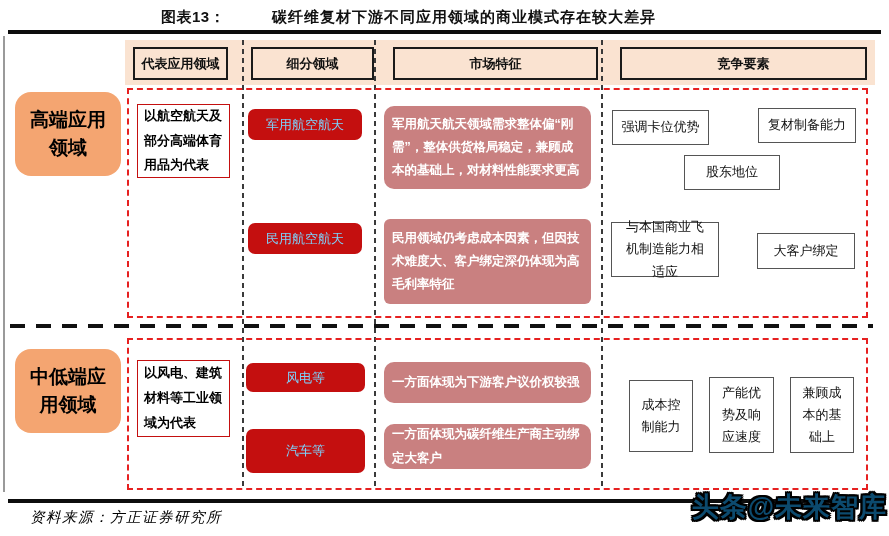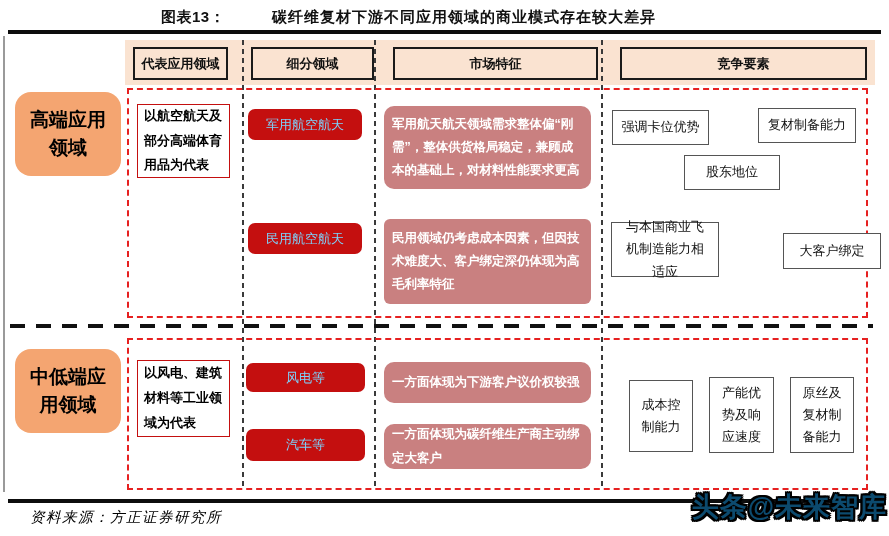--- a/index.html
+++ b/index.html
@@ -54,42 +54,42 @@
   .rb2{top:360px;height:77px;}
   
   .seg-box{
     position:absolute;background:#c40f0f;color:#7dd3fc;border-radius:7px;
     display:flex;align-items:center;justify-content:center;
     font-size:13px;font-weight:normal;z-index:5;
   }
   .sg1{left:248px;top:109px;width:114px;height:31px;}
   .sg2{left:248px;top:223px;width:114px;height:31px;}
   .sg3{left:246px;top:363px;width:119px;height:29px;}
-  .sg4{left:246px;top:429px;width:119px;height:32px;}
+  .sg4{left:246px;top:429px;width:119px;height:44px;}
   
   .feat-box{
     position:absolute;left:384px;width:207px;background:#c98080;color:#fff;border-radius:10px;
     display:flex;align-items:center;
     font-size:12.5px;font-weight:bold;line-height:1.85;padding:4px 8px;box-sizing:border-box;z-index:5;
   }
   .fb1{top:106px;height:83px;}
   .fb2{top:219px;height:85px;border-radius:6px;}
   .fb3{top:362px;height:41px;}
   .fb4{top:424px;height:45px;}
   
   .factor-box{
     position:absolute;background:#fff;border:1.5px solid #555;border-radius:0;
     display:flex;align-items:center;justify-content:center;text-align:center;
     font-size:13px;color:#111;line-height:1.7;box-sizing:border-box;z-index:5;padding:0 8px;
   }
   .k1{left:612px;top:110px;width:97px;height:35px;}
   .k2{left:758px;top:108px;width:98px;height:35px;}
   .k3{left:684px;top:155px;width:96px;height:35px;}
   .k4{left:611px;top:222px;width:108px;height:55px;}
-  .k5{left:783px;top:233px;width:98px;height:36px;}
+  .k5{left:757px;top:233px;width:98px;height:36px;}
   .m1{left:629px;top:380px;width:64px;height:72px;padding:0 9px;}
   .m2{left:709px;top:377px;width:65px;height:76px;padding:8px 9px;}
   .m3{left:790px;top:377px;width:64px;height:76px;padding:0 9px;}
   
   .source{
     position:absolute;left:30px;top:508px;
     font-family:"Liberation Serif","DejaVu Serif",serif;font-style:italic;
     font-size:14.5px;letter-spacing:1.5px;color:#000;
   }
   .watermark{
@@ -138,19 +138,19 @@
   <div class="factor-box k5">大客户绑定</div>
 
   <div class="area-label al2">中低端应用领域</div>
   <div class="rep-box rb2">以风电、建筑材料等工业领域为代表</div>
   <div class="seg-box sg3">风电等</div>
   <div class="seg-box sg4">汽车等</div>
   <div class="feat-box fb3">一方面体现为下游客户议价权较强</div>
   <div class="feat-box fb4">一方面体现为碳纤维生产商主动绑定大客户</div>
   <div class="factor-box m1">成本控制能力</div>
   <div class="factor-box m2">产能优势及响应速度</div>
-  <div class="factor-box m3">原丝及复材制备能力</div>
+  <div class="factor-box m3">兼顾成本的基础上</div>
 
   <div class="rule bottom-rule"></div>
   <div class="source">资料来源：方正证券研究所</div>
   <div class="watermark">头条@未来智库</div>
 
 </div>
 
 </body></html>

